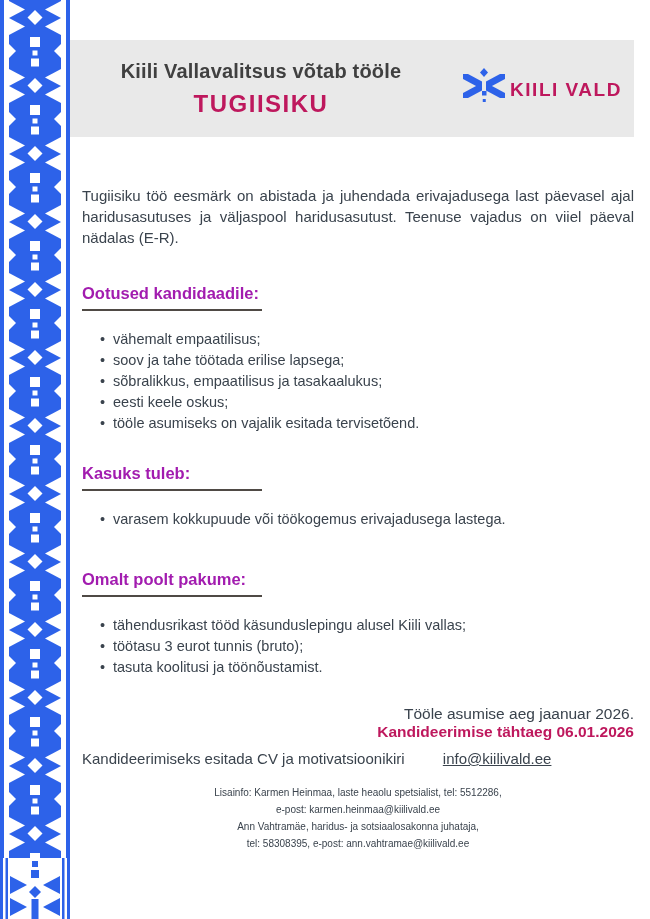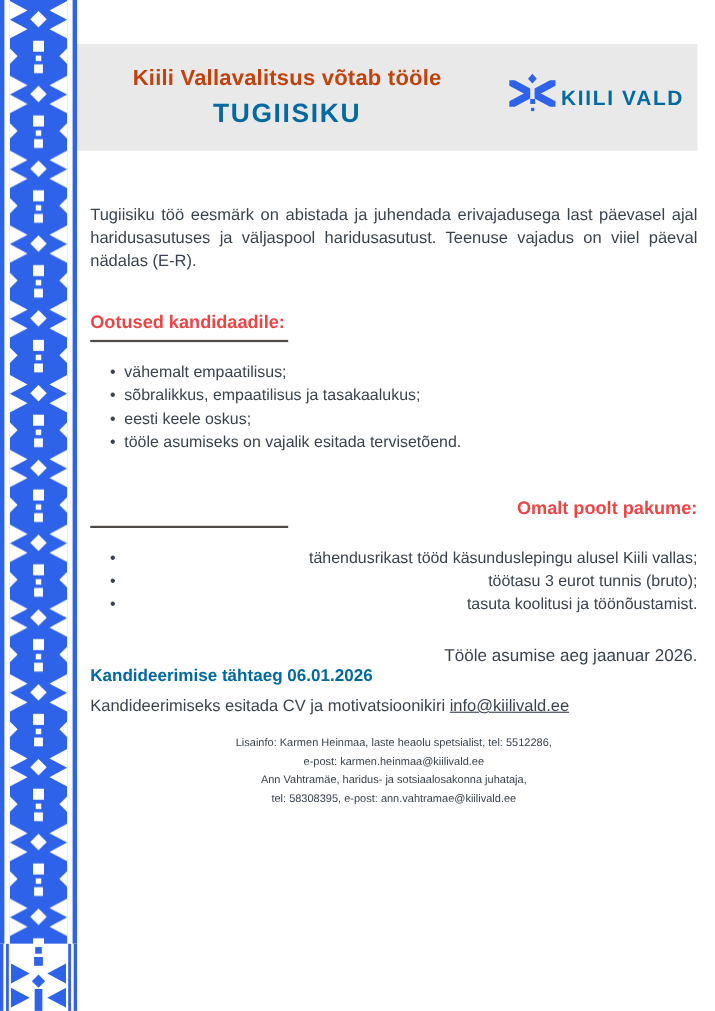--- a/index.html
+++ b/index.html
@@ -7,46 +7,46 @@
   .page { position:relative; width:650px; height:919px; background:#ffffff; overflow:hidden; }
 
   
   .band { position:absolute; left:0; top:0; width:70px; height:919px; }
 
   
   .content { position:absolute; left:70px; top:0; width:580px; height:919px; }
 
   .header { margin:40px 16px 0 0; height:97px; background:#e9e9e9; display:flex; align-items:stretch; }
   .header-titles { flex:1; display:flex; flex-direction:column; justify-content:center; align-items:center; gap:7px; }
-  .title1 { font-size:20px; font-weight:bold; color:#c2410c; letter-spacing:0.2px; }
+  .title1 { font-size:20px; font-weight:bold; color:#404040; letter-spacing:0.2px; }
   .title2 { font-size:24px; font-weight:bold; letter-spacing:1.5px; }
   .logo { width:176px; display:flex; flex-direction:row; align-items:center; justify-content:center; padding-right:6px; }
   .logo-text { font-size:19px; font-weight:bold; letter-spacing:1.5px; margin-top:3px; }
 
   .textcol { margin:0 16px 0 12px; color:#3a434d; }
   .intro { margin-top:48px; font-size:15px; line-height:21px; text-align:justify; }
 
   .section { }
   .sec1 { margin-top:36px; }
   .sec2 { margin-top:30px; }
-  .sec3 { margin-top:40px;text-align:right; }
-  .section-heading { font-size:16.5px; font-weight:bold; color:#ef4444; }
+  .sec3 { margin-top:40px; }
+  .section-heading { font-size:16.5px; font-weight:bold; color:#a21caf; }
   .heading-rule { width:180px; height:2px; background:#4f4a45; margin-top:6px; }
   ul.bullets { list-style:none; margin:18px 0 0 0; padding:0 0 0 18px; font-size:14.5px; line-height:21px; }
   ul.bullets li { position:relative; padding-left:13px; }
   ul.bullets li::before { content:"•"; position:absolute; left:0; top:0; font-size:14.5px; }
 
   .start-date { margin-top:27px; font-size:15.5px;text-align:right; }
   .deadline { font-size:15.5px; font-weight:bold; }
   .apply { margin-top:9px; font-size:15px; }
-  .email-link { text-decoration:underline; color:#3a434d; }
+  .email-link { text-decoration:underline; color:#3a434d;margin-left:34px; }
 
   .footer { margin-top:17px; text-align:center; font-size:10px; line-height:17px; color:#3a434d; }
 
-  .accent { color:#0369a1; }
+  .accent { color:#be185d;text-align:right; }
 </style>
 </head>
 <body>
 
 <div class="page">
 
   <div class="band">
     <svg width="70" height="919" xmlns="http://www.w3.org/2000/svg">
       <defs>
         <pattern id="folk" width="70" height="68" patternUnits="userSpaceOnUse">
@@ -113,26 +113,35 @@
     <div class="textcol">
 
       <p class="intro">Tugiisiku töö eesmärk on abistada ja juhendada erivajadusega last päevasel ajal haridusasutuses ja väljaspool haridusasutust. Teenuse vajadus on viiel päeval nädalas (E-R).</p>
 
       <div class="section sec1">
         <div class="section-heading">Ootused kandidaadile:</div>
         <div class="heading-rule"></div>
         <ul class="bullets">
 
         <li>vähemalt empaatilisus;</li>
+            <li>soov ja tahe töötada erilise lapsega;</li>
             <li>sõbralikkus, empaatilisus ja tasakaalukus;</li>
             <li>eesti keele oskus;</li>
             <li>tööle asumiseks on vajalik esitada tervisetõend.</li>
           </ul>
       </div>
 
+      <div class="section sec2">
+        <div class="section-heading">Kasuks tuleb:</div>
+        <div class="heading-rule"></div>
+        <ul class="bullets">
+
+        <li>varasem kokkupuude või töökogemus erivajadusega lastega.</li>
+          </ul>
+      </div>
 
       <div class="section sec3">
         <div class="section-heading">Omalt poolt pakume:</div>
         <div class="heading-rule"></div>
         <ul class="bullets">
 
         <li>tähendusrikast tööd käsunduslepingu alusel Kiili vallas;</li>
             <li>töötasu 3 eurot tunnis (bruto);</li>
             <li>tasuta koolitusi ja töönõustamist.</li>
           </ul>

